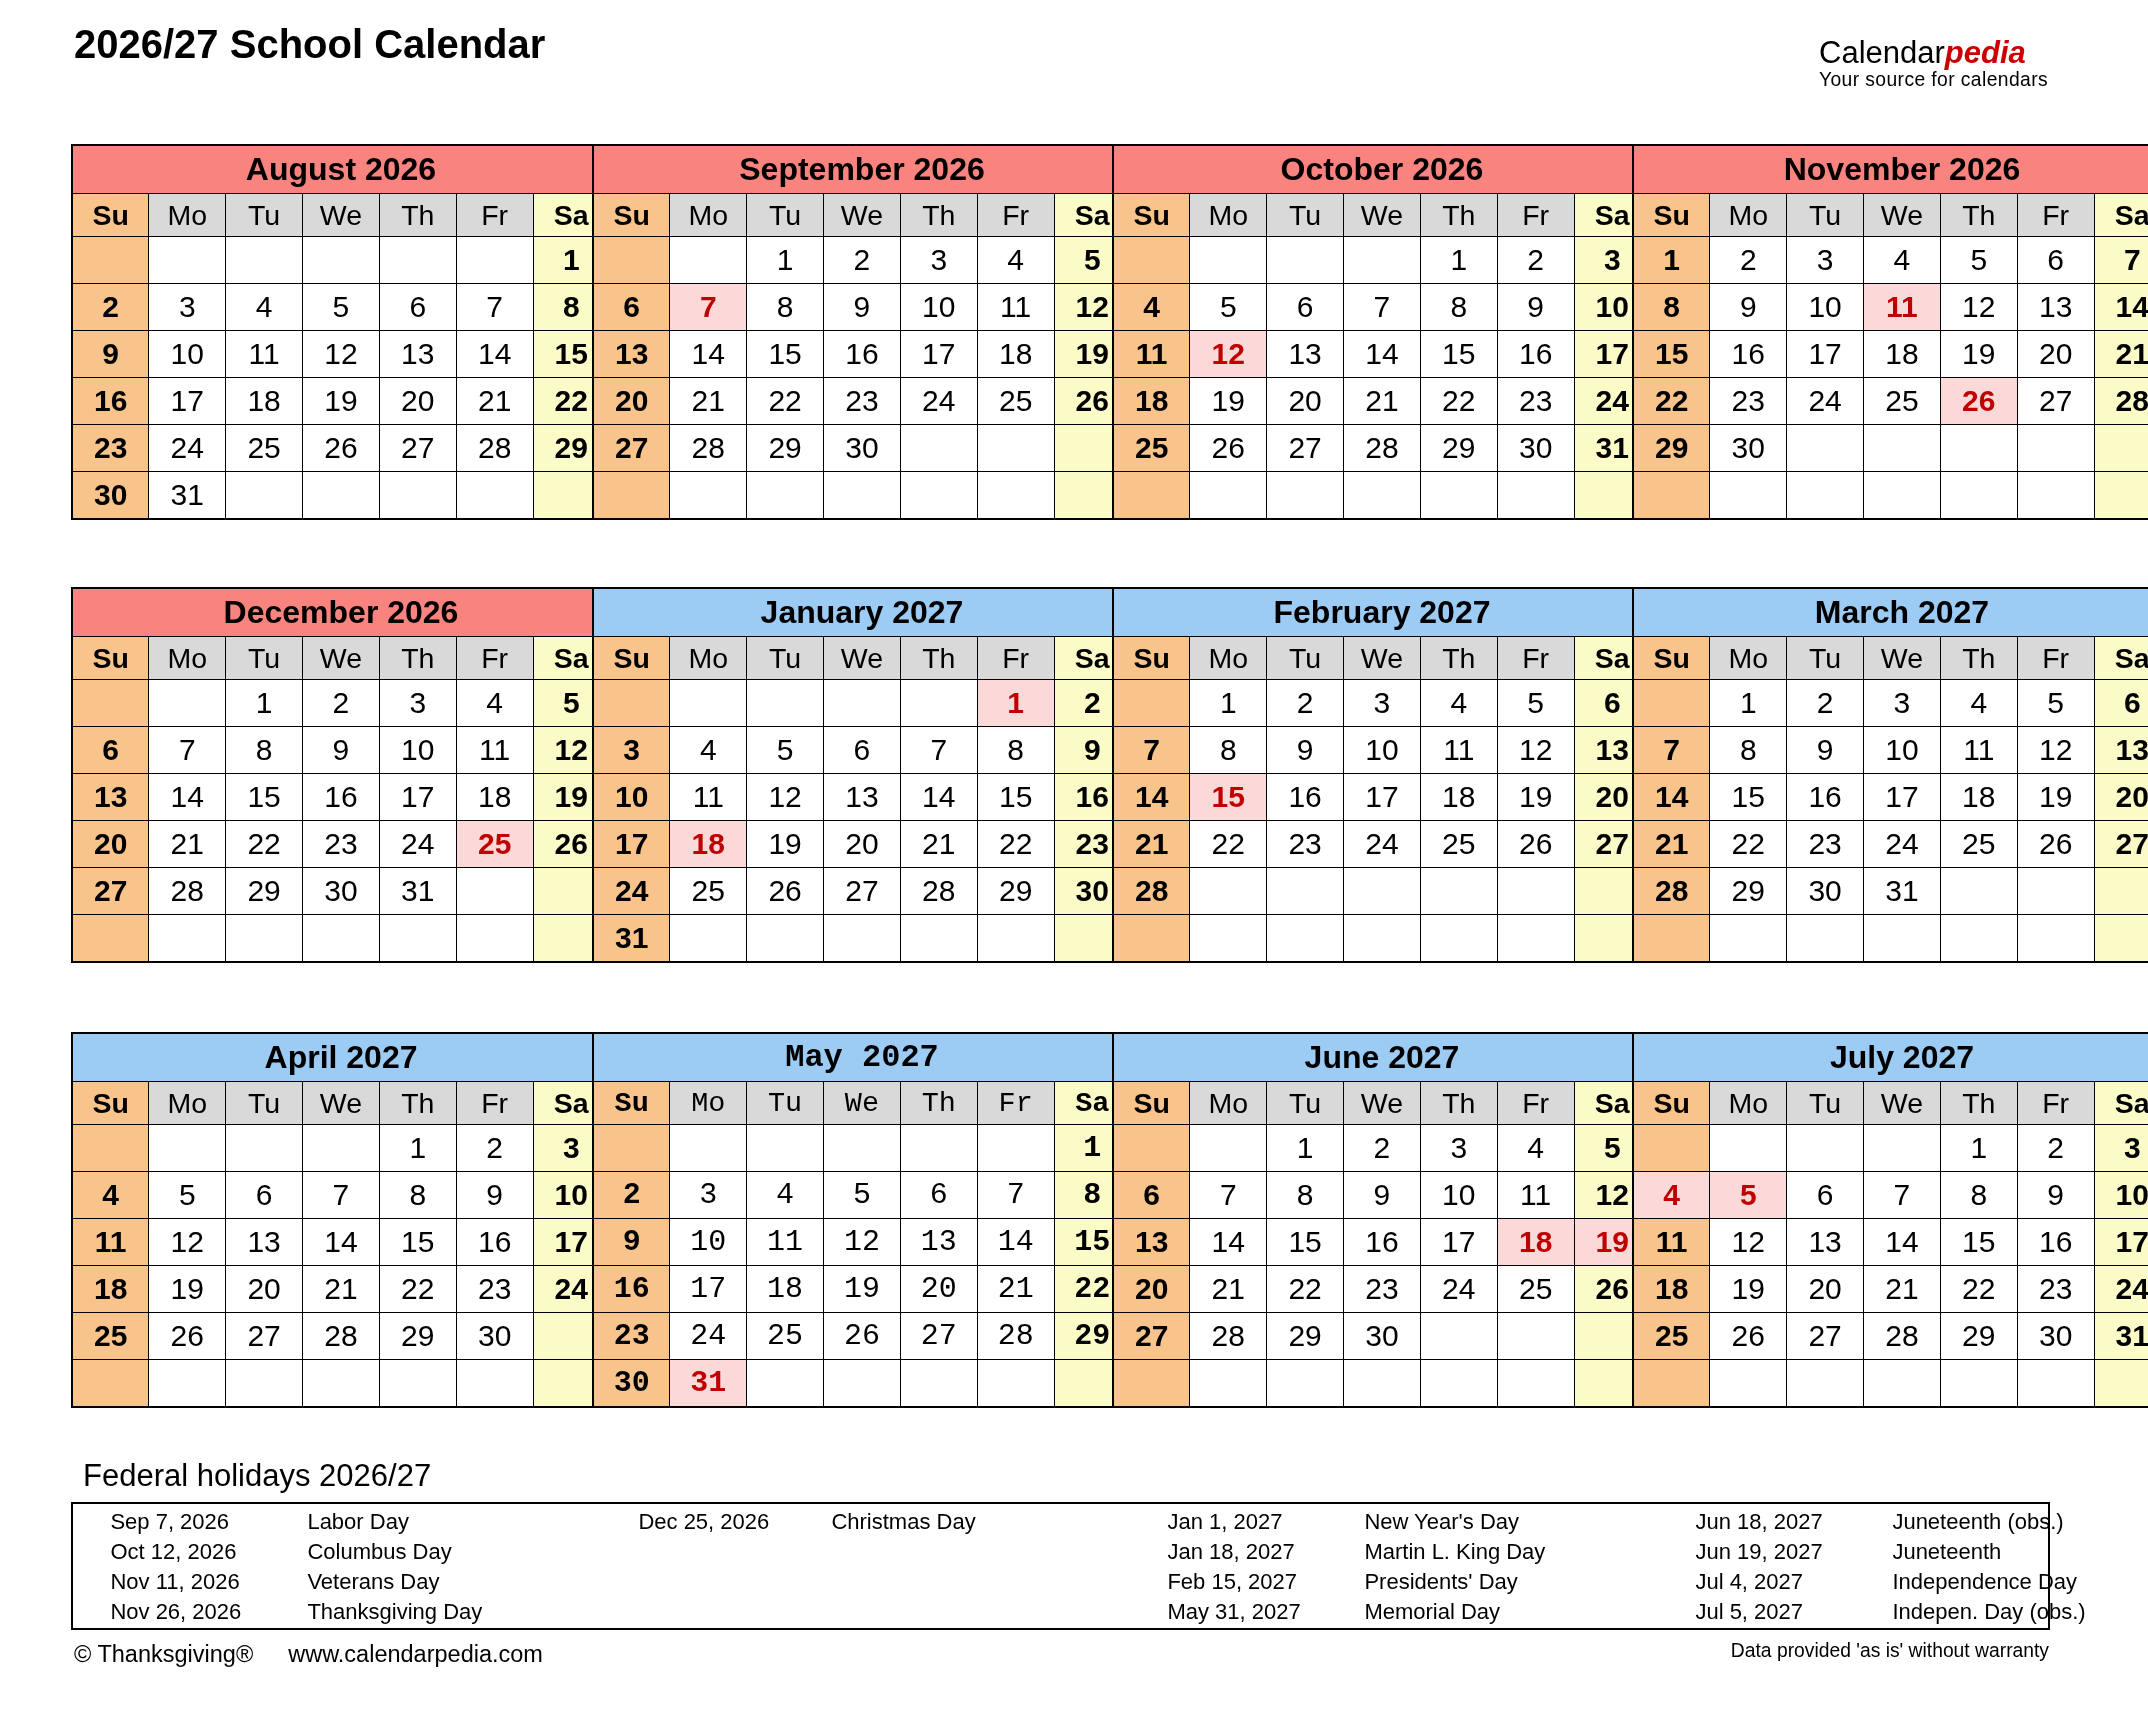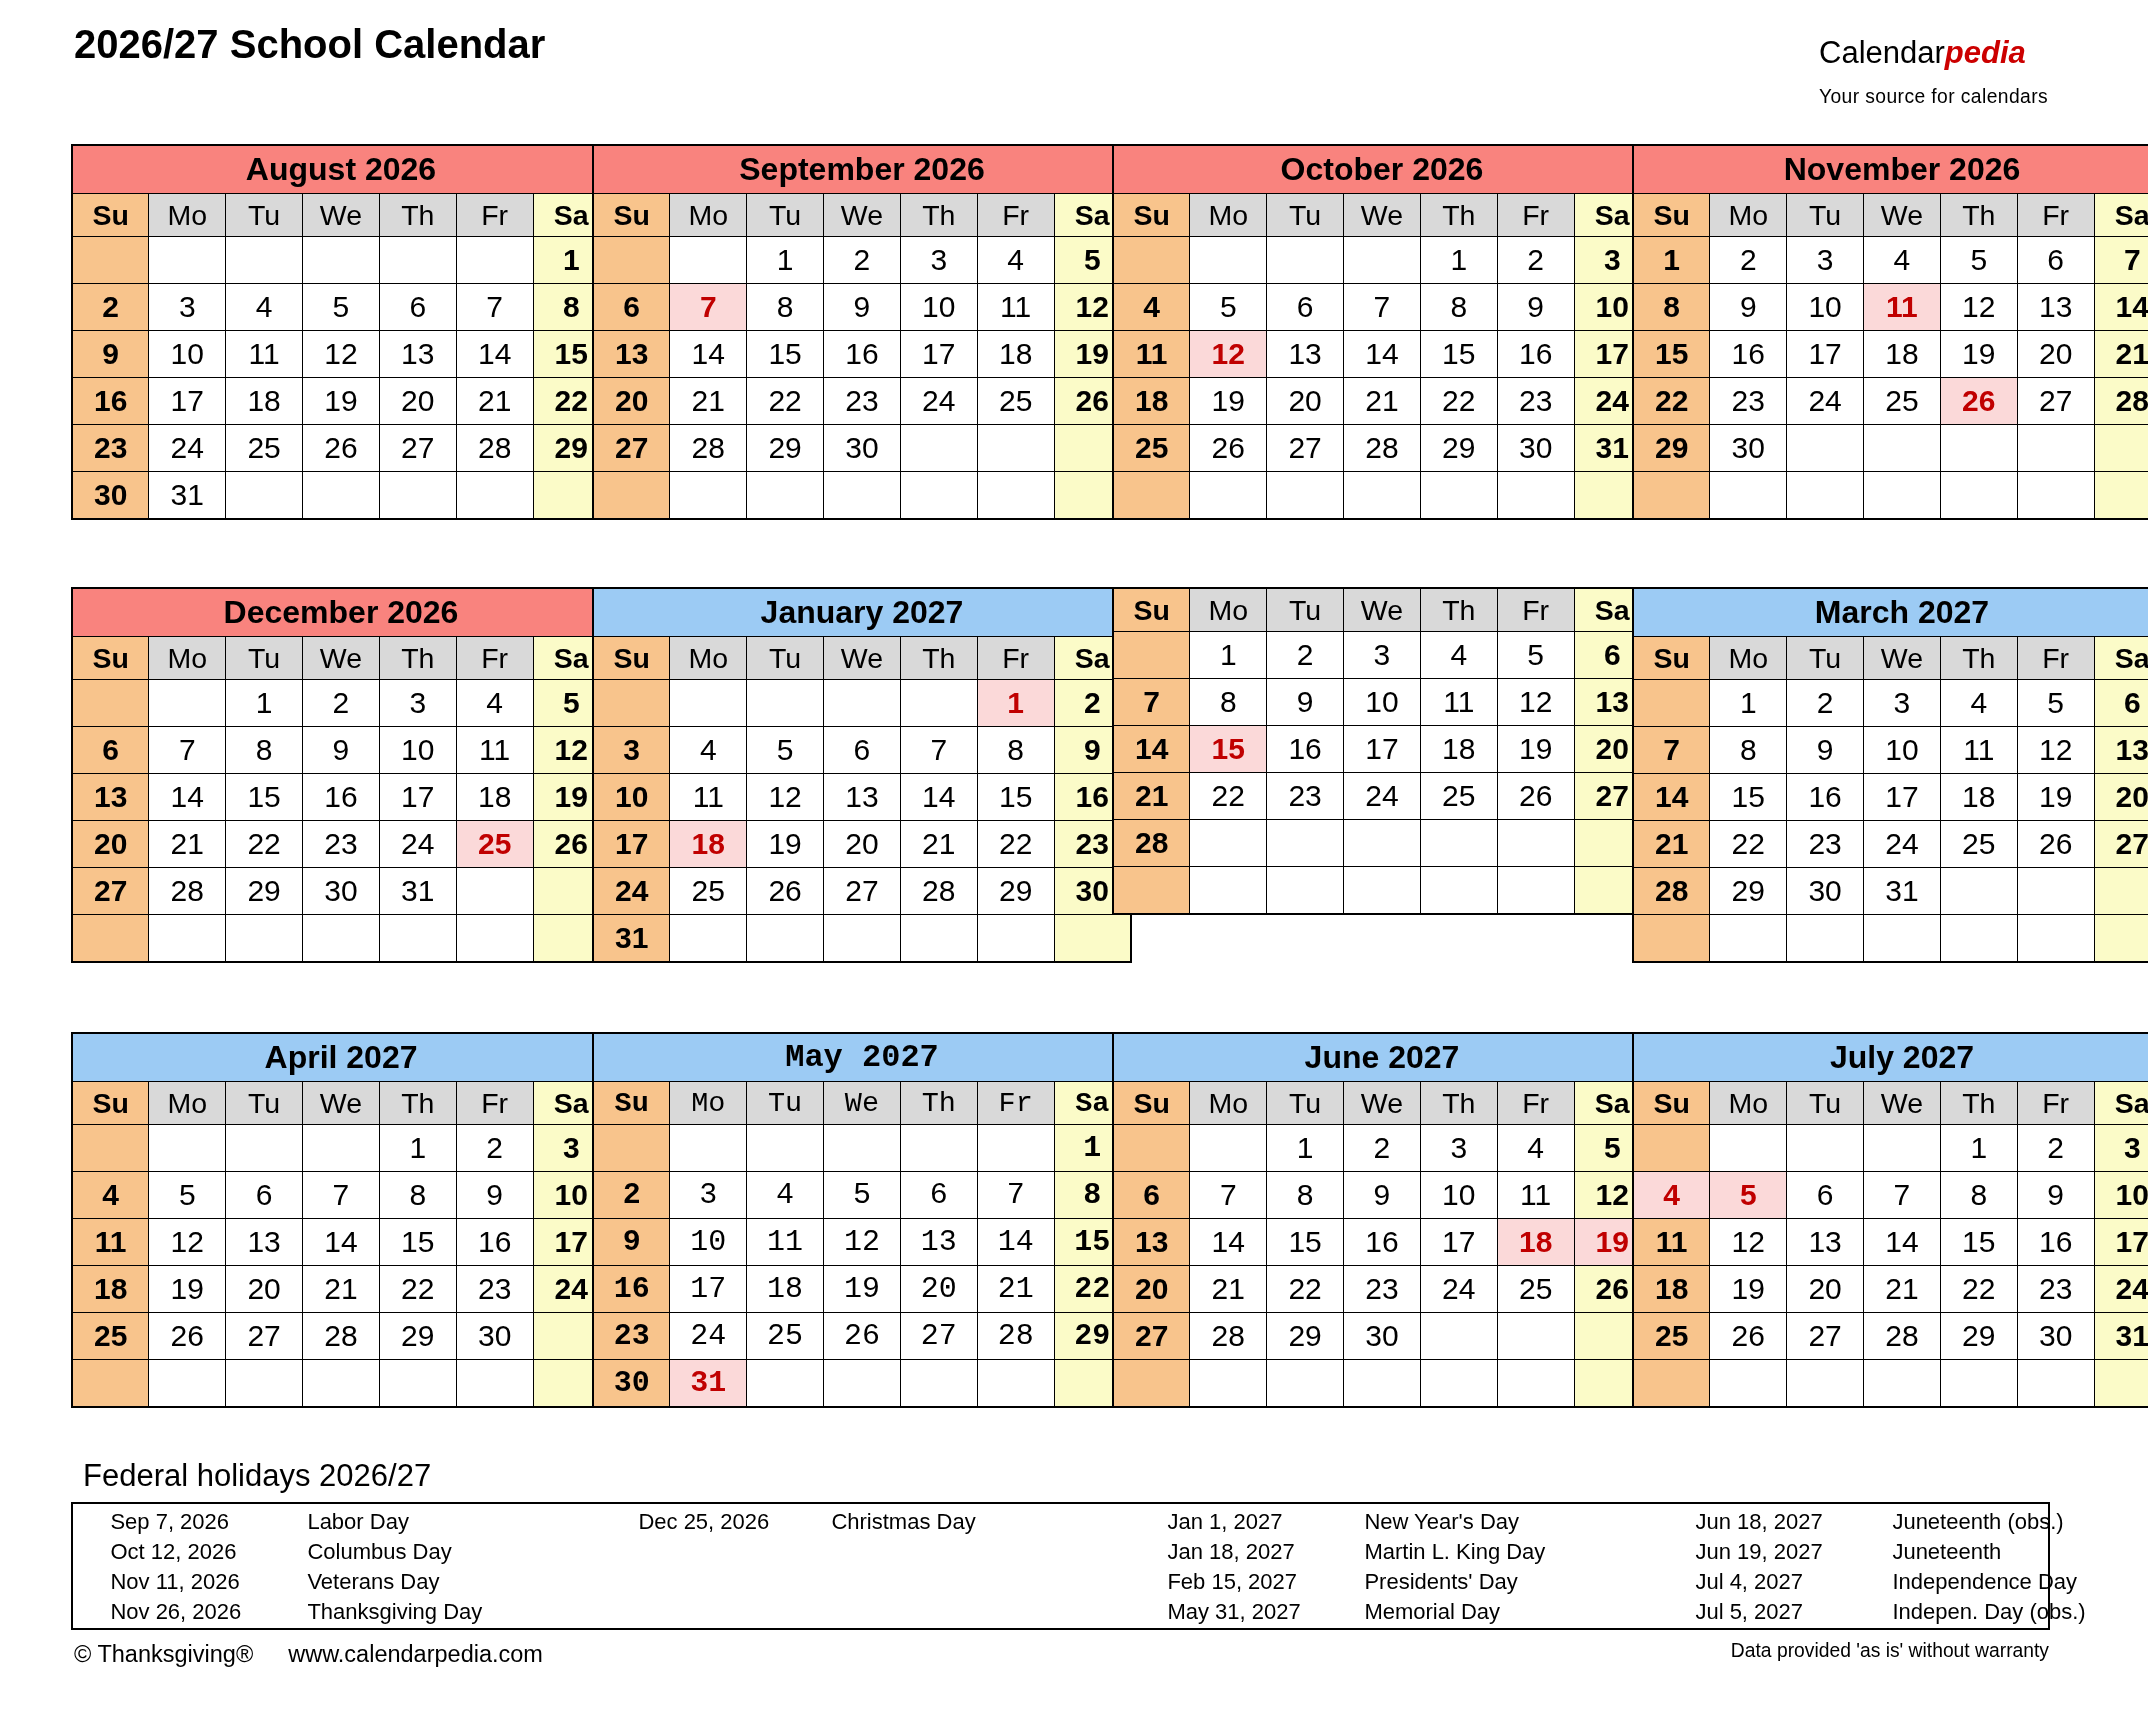--- a/index.html
+++ b/index.html
@@ -8,21 +8,21 @@
     font-family:"Liberation Sans","DejaVu Sans",sans-serif;color:#000;
   }
   
   .page-title{
     position:absolute;left:74px;top:22px;margin:0;
     font-size:40px;font-weight:bold;letter-spacing:0px;
   }
   .logo{position:absolute;left:1819px;top:37px;line-height:1;}
   .logo-brand{font-size:31px;letter-spacing:0px;white-space:nowrap;}
   .logo-brand .red{color:#CC0000;font-weight:bold;font-style:italic;}
-  .logo-tagline{font-size:19.3px;margin-top:19px;white-space:nowrap;letter-spacing:0.4px;}
+  .logo-tagline{font-size:19.3px;margin-top:2px;white-space:nowrap;letter-spacing:0.4px;}
   
   #months .month{
     position:absolute;width:540px;table-layout:fixed;
     border-collapse:collapse;border:2.5px solid #000;background:#fff;
   }
   .month td{border:1.7px solid #000;text-align:center;padding:0;overflow:hidden;}
   .month .title-cell{height:47px;font-size:32px;font-weight:bold;}
   .month .hdr-red{background:var(--header-red);}
   .month .hdr-blue{background:var(--header-blue);margin-left:30px;}
   .month .dh{height:42px;font-size:28.5px;background:var(--weekday-header);}
@@ -478,20 +478,23 @@
           <td class="date c3"></td>
           <td class="date c4"></td>
           <td class="date c5"></td>
           <td class="date c6"></td>
         </tr>
       </tbody>
     </table>
     <table class="month" style="left: 1112px; top: 587px;">
       <tbody>
         <tr>
+          <td colspan="7" class="title-cell hdr-blue">February 2027</td>
+        </tr>
+        <tr>
           <td class="dh c0">Su</td>
           <td class="dh c1">Mo</td>
           <td class="dh c2">Tu</td>
           <td class="dh c3">We</td>
           <td class="dh c4">Th</td>
           <td class="dh c5">Fr</td>
           <td class="dh c6">Sa</td>
         </tr>
         <tr>
           <td class="date c0"></td>

